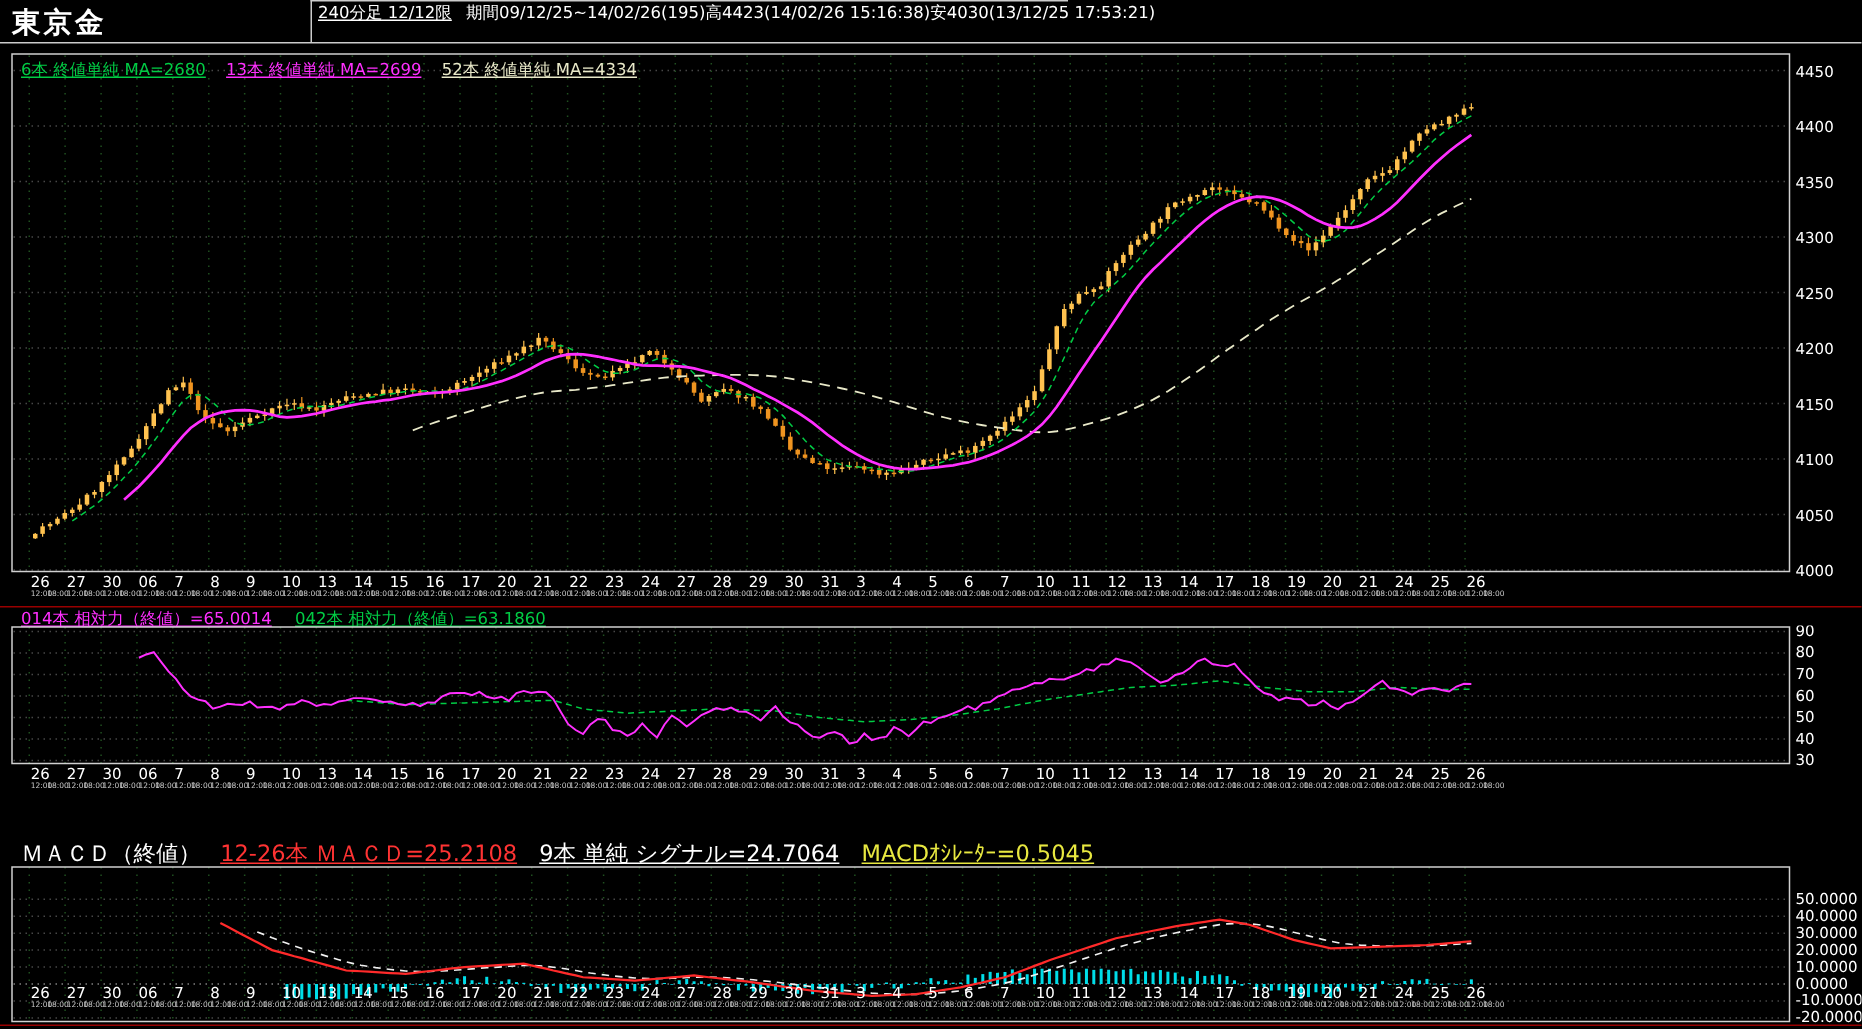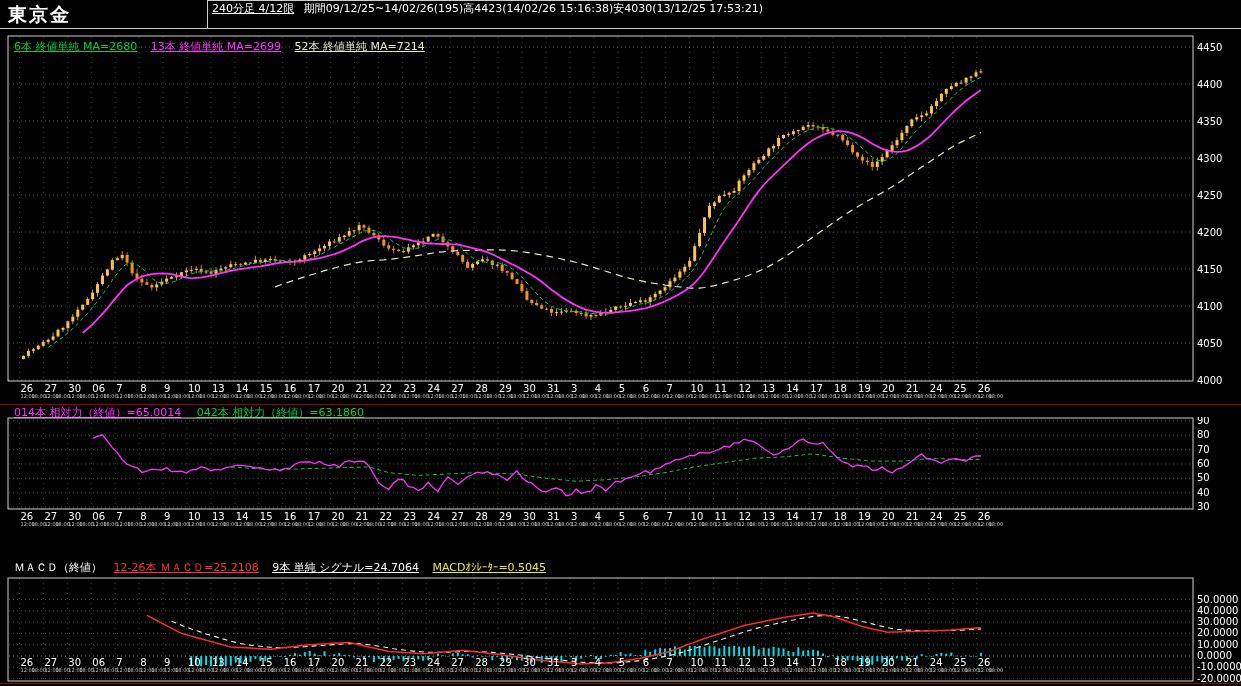--- a/index.html
+++ b/index.html
@@ -16,21 +16,21 @@
 </head>
 <body>
 
 <div id="app">
 
   <div class="abs" style="left:0;top:0;width:1241px;height:29px;background:#000">
     <div class="abs" style="left:8px;top:2px;font-size:19px;font-weight:bold;letter-spacing:2px;white-space:nowrap">東京金</div>
     <div class="abs" style="left:207px;top:0;width:505px;height:1px;background:#cccccc"></div>
     <div class="abs" style="left:207px;top:0;width:1px;height:28px;background:#cccccc"></div>
     <div class="abs" style="left:212px;top:1px;font-size:11px;white-space:nowrap">
-      <span class="u">240分足 4/12限</span>
+      <span class="u">240分足 12/12限</span>
       <span style="margin-left:6px">期間09/12/25~14/02/26(195)高4423(14/02/26 15:16:38)安4030(13/12/25 17:53:21)</span>
     </div>
     <div class="abs" style="left:0;top:28px;width:1241px;height:1px;background:#cccccc"></div>
   </div>
 
   <div class="abs" style="left:0;top:29px;width:1241px;height:375px">
     <svg id="price-svg" width="1241" height="375">
         <line x1="19.5" y1="8" x2="19.5" y2="351" stroke="#1f4f1f" stroke-dasharray="1,4"></line>
         <line x1="43.4" y1="8" x2="43.4" y2="351" stroke="#1f4f1f" stroke-dasharray="1,4"></line>
         <line x1="67.4" y1="8" x2="67.4" y2="351" stroke="#1f4f1f" stroke-dasharray="1,4"></line>
@@ -485,21 +485,21 @@
           <line x1="980.9" y1="39.9" x2="980.9" y2="44.6" stroke="#ffc24f" stroke-width="0.8"></line>
           <rect x="979.4" y="42.4" width="3" height="1.0" fill="#ffc24f"></rect>
         </g>
         <path d="M275.2,257.9L280.1,256.0L285.1,254.3L290.0,252.6L294.9,251.0L299.9,249.4L304.8,247.8L309.7,246.2L314.7,244.7L319.6,243.2L324.5,241.7L329.5,240.3L334.4,239.0L339.3,237.7L344.3,236.4L349.2,235.3L354.1,234.2L359.1,233.3L364.0,232.4L368.9,231.9L373.9,231.5L378.8,231.2L383.8,230.9L388.7,230.4L393.6,229.8L398.6,229.2L403.5,228.6L408.4,227.8L413.4,227.1L418.3,226.3L423.2,225.6L428.2,224.8L433.1,224.0L438.0,223.3L443.0,222.8L447.9,222.3L452.8,222.0L457.8,221.7L462.7,221.5L467.6,221.4L472.6,221.2L477.5,221.1L482.5,220.9L487.4,220.9L492.3,220.9L497.3,220.9L502.2,221.1L507.1,221.2L512.1,221.6L517.0,222.0L521.9,222.6L526.9,223.4L531.8,224.2L536.7,225.1L541.7,226.0L546.6,226.9L551.5,227.9L556.5,228.9L561.4,230.0L566.3,231.1L571.3,232.2L576.2,233.5L581.2,234.8L586.1,236.2L591.0,237.6L596.0,239.1L600.9,240.6L605.8,242.2L610.8,243.7L615.7,245.3L620.6,246.8L625.6,248.2L630.5,249.5L635.4,250.7L640.4,251.7L645.3,252.8L650.2,253.7L655.2,254.5L660.1,255.2L665.0,256.0L670.0,256.7L674.9,257.4L679.9,258.0L684.8,258.5L689.7,259.1L694.7,259.2L699.6,259.1L704.5,258.5L709.5,257.6L714.4,256.6L719.3,255.4L724.3,253.9L729.2,252.6L734.1,251.2L739.1,249.7L744.0,248.1L748.9,246.2L753.9,244.3L758.8,242.1L763.7,239.9L768.7,237.4L773.6,234.7L778.6,231.8L783.5,228.6L788.4,225.4L793.4,222.0L798.3,218.6L803.2,215.1L808.2,211.5L813.1,207.9L818.0,204.4L823.0,200.9L827.9,197.4L832.8,194.0L837.8,190.6L842.7,187.2L847.6,183.9L852.6,180.8L857.5,177.8L862.4,174.9L867.4,172.0L872.3,169.3L877.3,166.5L882.2,163.7L887.1,160.8L892.1,157.7L897.0,154.7L901.9,151.4L906.9,148.1L911.8,144.8L916.7,141.4L921.7,138.1L926.6,134.9L931.5,131.6L936.5,128.3L941.4,125.0L946.3,121.7L951.3,118.6L956.2,115.7L961.1,113.1L966.1,110.7L971.0,108.2L976.0,105.9L980.9,103.5" fill="none" stroke="#e8e8c8" stroke-width="1.2" stroke-dasharray="7,5"></path>
         <path d="M48.2,318.3L53.1,315.0L58.0,311.5L63.0,308.0L67.9,303.9L72.8,299.6L77.8,294.6L82.7,289.4L87.7,284.3L92.6,278.4L97.5,272.2L102.5,265.3L107.4,258.6L112.3,251.2L117.3,244.4L122.2,238.1L127.1,234.5L132.1,234.1L137.0,235.6L141.9,239.3L146.9,243.8L151.8,249.2L156.7,252.8L161.7,254.2L166.6,254.2L171.5,253.4L176.5,252.0L181.4,249.4L186.4,247.1L191.3,245.1L196.2,243.5L201.2,242.6L206.1,241.8L211.0,242.1L216.0,242.0L220.9,241.8L225.8,241.5L230.8,240.2L235.7,239.0L240.6,237.5L245.6,236.2L250.5,235.3L255.4,234.0L260.4,233.7L265.3,232.9L270.3,232.0L275.2,231.7L280.1,231.4L285.1,231.7L290.0,231.7L294.9,231.9L299.9,232.0L304.8,231.1L309.7,229.8L314.7,228.2L319.6,225.9L324.5,223.4L329.5,220.4L334.4,218.1L339.3,215.3L344.3,212.7L349.2,209.8L354.1,207.2L359.1,204.5L364.0,202.2L368.9,201.5L373.9,201.4L378.8,202.8L383.8,205.4L388.7,209.3L393.6,212.9L398.6,216.0L403.5,218.7L408.4,219.9L413.4,219.9L418.3,218.9L423.2,217.5L428.2,215.1L433.1,212.2L438.0,210.4L443.0,209.9L447.9,210.5L452.8,212.3L457.8,215.3L462.7,220.0L467.6,225.1L472.6,228.8L477.5,231.3L482.5,232.5L487.4,233.5L492.3,234.0L497.3,233.5L502.2,234.7L507.1,236.5L512.1,239.8L517.0,243.7L521.9,248.1L526.9,253.9L531.8,259.2L536.7,264.7L541.7,269.6L546.6,273.8L551.5,277.4L556.5,279.4L561.4,280.9L566.3,281.8L571.3,282.2L576.2,282.9L581.2,282.9L586.1,283.7L591.0,284.3L596.0,285.1L600.9,285.4L605.8,285.2L610.8,284.6L615.7,283.0L620.6,281.6L625.6,279.9L630.5,278.3L635.4,276.6L640.4,275.0L645.3,274.3L650.2,272.7L655.2,270.8L660.1,268.7L665.0,266.2L670.0,263.0L674.9,258.9L679.9,254.6L684.8,250.1L689.7,245.2L694.7,238.3L699.6,230.3L704.5,220.3L709.5,209.3L714.4,198.6L719.3,187.8L724.3,179.3L729.2,172.6L734.1,168.2L739.1,163.9L744.0,159.4L748.9,155.1L753.9,149.8L758.8,144.3L763.7,138.5L768.7,133.1L773.6,128.2L778.6,122.9L783.5,118.2L788.4,113.9L793.4,109.8L798.3,106.7L803.2,103.5L808.2,101.3L813.1,99.9L818.0,98.7L823.0,98.4L827.9,98.7L832.8,100.0L837.8,101.7L842.7,104.0L847.6,107.0L852.6,110.9L857.5,115.0L862.4,119.4L867.4,123.9L872.3,128.3L877.3,131.1L882.2,131.8L887.1,130.9L892.1,128.3L897.0,124.6L901.9,118.9L906.9,113.0L911.8,106.7L916.7,101.1L921.7,96.1L926.6,91.7L931.5,87.3L936.5,83.1L941.4,78.8L946.3,74.1L951.3,69.3L956.2,64.2L961.1,60.3L966.1,56.4L971.0,53.5L976.0,50.7L980.9,48.3" fill="none" stroke="#00cc44" stroke-width="1" stroke-dasharray="4,3"></path>
         <path d="M82.7,304.1L87.7,299.7L92.6,295.3L97.5,290.2L102.5,284.8L107.4,279.3L112.3,273.1L117.3,267.1L122.2,261.4L127.1,256.3L132.1,252.7L137.0,249.7L141.9,247.6L146.9,246.1L151.8,245.2L156.7,244.6L161.7,244.4L166.6,244.6L171.5,245.2L176.5,246.4L181.4,247.5L186.4,248.7L191.3,249.3L196.2,248.9L201.2,248.4L206.1,247.6L211.0,246.7L216.0,245.4L220.9,244.2L225.8,243.0L230.8,241.9L235.7,240.9L240.6,240.0L245.6,239.3L250.5,238.7L255.4,237.9L260.4,237.4L265.3,236.5L270.3,235.5L275.2,234.5L280.1,233.8L285.1,233.3L290.0,232.9L294.9,232.6L299.9,232.3L304.8,231.6L309.7,230.9L314.7,230.0L319.6,229.1L324.5,227.9L329.5,226.5L334.4,225.1L339.3,223.3L344.3,221.3L349.2,219.0L354.1,216.6L359.1,213.8L364.0,211.4L368.9,209.7L373.9,208.2L378.8,207.3L383.8,207.1L388.7,207.3L393.6,207.9L398.6,208.7L403.5,209.8L408.4,210.7L413.4,211.8L418.3,212.7L423.2,213.9L428.2,214.6L433.1,214.7L438.0,214.8L443.0,215.0L447.9,215.1L452.8,215.3L457.8,215.7L462.7,216.6L467.6,217.8L472.6,219.1L477.5,220.3L482.5,221.6L487.4,223.1L492.3,225.3L497.3,227.7L502.2,230.3L507.1,232.6L512.1,235.2L517.0,237.6L521.9,240.4L526.9,243.3L531.8,246.0L536.7,249.2L541.7,252.8L546.6,256.7L551.5,260.7L556.5,264.3L561.4,267.9L566.3,271.0L571.3,273.9L576.2,276.5L581.2,278.8L586.1,280.7L591.0,281.9L596.0,282.9L600.9,283.5L605.8,283.7L610.8,283.8L615.7,283.3L620.6,282.9L625.6,282.4L630.5,281.8L635.4,281.2L640.4,280.2L645.3,279.3L650.2,277.8L655.2,276.2L660.1,274.3L665.0,272.3L670.0,269.9L674.9,267.5L679.9,264.8L684.8,261.7L689.7,258.2L694.7,253.9L699.6,248.5L704.5,242.2L709.5,234.8L714.4,227.5L719.3,220.0L724.3,212.6L729.2,205.3L734.1,198.4L739.1,190.9L744.0,183.5L748.9,176.1L753.9,168.6L758.8,161.9L763.7,156.0L768.7,150.7L773.6,146.1L778.6,141.1L783.5,136.4L788.4,131.8L793.4,127.0L798.3,122.3L803.2,118.2L808.2,114.3L813.1,111.0L818.0,108.2L823.0,105.9L827.9,104.0L832.8,102.9L837.8,102.1L842.7,102.3L847.6,103.0L852.6,104.4L857.5,106.4L862.4,108.8L867.4,111.5L872.3,114.7L877.3,117.4L882.2,119.7L887.1,121.4L892.1,122.4L897.0,122.8L901.9,122.7L906.9,121.6L911.8,119.6L916.7,116.9L921.7,113.7L926.6,110.1L931.5,105.8L936.5,100.7L941.4,95.5L946.3,90.3L951.3,85.3L956.2,80.5L961.1,76.1L966.1,71.8L971.0,68.0L976.0,64.4L980.9,60.9" fill="none" stroke="#ff2fff" stroke-width="1.8"></path>
       </svg>
     <div class="abs" style="left:14px;top:10px;font-size:11px;white-space:nowrap">
       <span class="u" style="color:#00cc44">6本 終値単純 MA=2680</span>
       <span class="u" style="color:#ff2fff;margin-left:10px">13本 終値単純 MA=2699</span>
-      <span class="u" style="color:#e8e8c8;margin-left:10px">52本 終値単純 MA=7214</span>
+      <span class="u" style="color:#e8e8c8;margin-left:10px">52本 終値単純 MA=4334</span>
     </div>
     <div id="price-dates" class="axisrow" style="top:354px">
         <span class="dlabel" style="left: 20.5px;">26</span>
         <span class="tlabel" style="left: 20.5px;">12:00</span>
         <span class="tlabel" style="left: 31.5px;">18:00</span>
         <span class="dlabel" style="left: 44.43px;">27</span>
         <span class="tlabel" style="left: 44.43px;">12:00</span>
         <span class="tlabel" style="left: 55.43px;">18:00</span>
         <span class="dlabel" style="left: 68.36px;">30</span>
         <span class="tlabel" style="left: 68.36px;">12:00</span>
@@ -809,21 +809,21 @@
         <span class="dlabel" style="left: 953.77px;">25</span>
         <span class="tlabel" style="left: 953.77px;">12:00</span>
         <span class="tlabel" style="left: 964.77px;">18:00</span>
         <span class="dlabel" style="left: 977.7px;">26</span>
         <span class="tlabel" style="left: 977.7px;">12:00</span>
         <span class="tlabel" style="left: 988.7px;">18:00</span>
       </div>
   </div>
 
   <div class="abs" style="left:0;top:555px;width:1241px;height:131px">
-    <div class="abs" style="left:14px;top:5px;font-size:11px;white-space:nowrap">
+    <div class="abs" style="left:14px;top:5px;font-size:15px;white-space:nowrap">
       <span style="color:#ffffff">ＭＡＣＤ（終値）</span>
       <span class="u" style="color:#ff3333;margin-left:8px">12-26本 ＭＡＣＤ=25.2108</span>
       <span class="u" style="color:#ffffff;margin-left:10px">9本 単純 シグナル=24.7064</span>
       <span class="u" style="color:#e8e840;margin-left:10px">MACDｵｼﾚｰﾀｰ=0.5045</span>
     </div>
     <svg id="macd-svg" width="1241" height="116" class="abs" style="left:0;top:15px">
         <line x1="19.5" y1="8" x2="19.5" y2="111" stroke="#1f4f1f" stroke-dasharray="1,4"></line>
         <line x1="43.4" y1="8" x2="43.4" y2="111" stroke="#1f4f1f" stroke-dasharray="1,4"></line>
         <line x1="67.4" y1="8" x2="67.4" y2="111" stroke="#1f4f1f" stroke-dasharray="1,4"></line>
         <line x1="91.3" y1="8" x2="91.3" y2="111" stroke="#1f4f1f" stroke-dasharray="1,4"></line>

